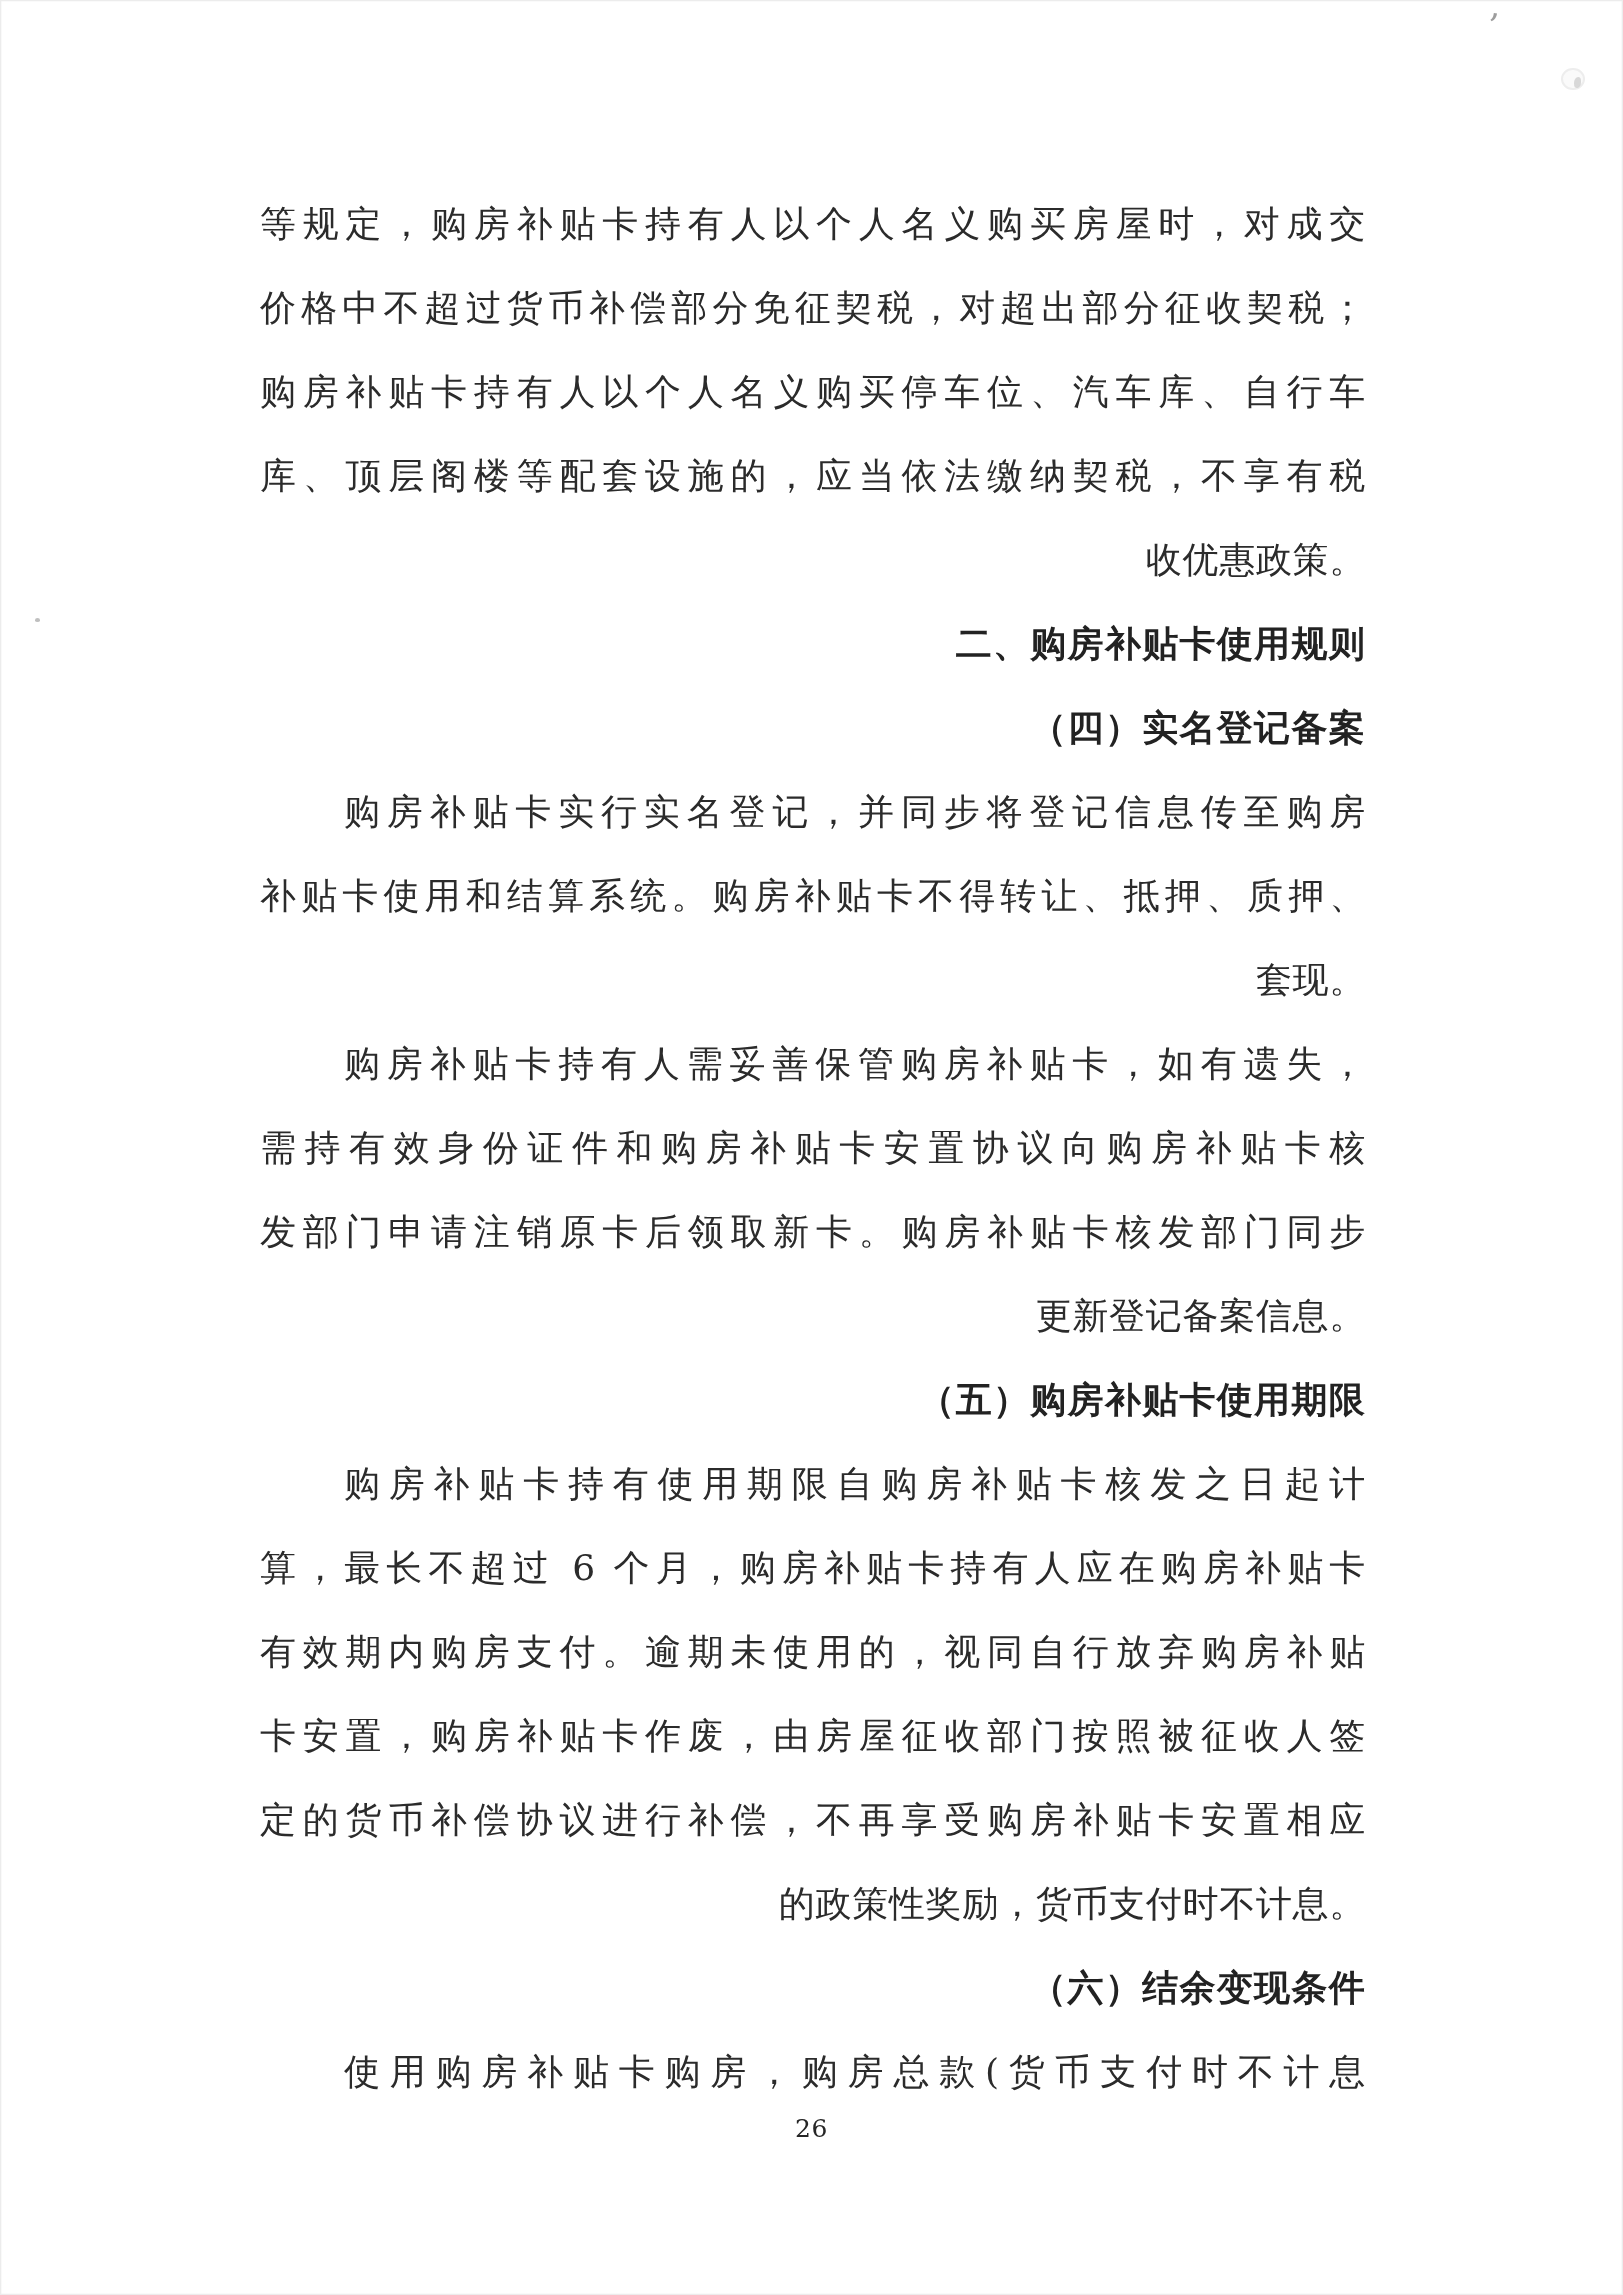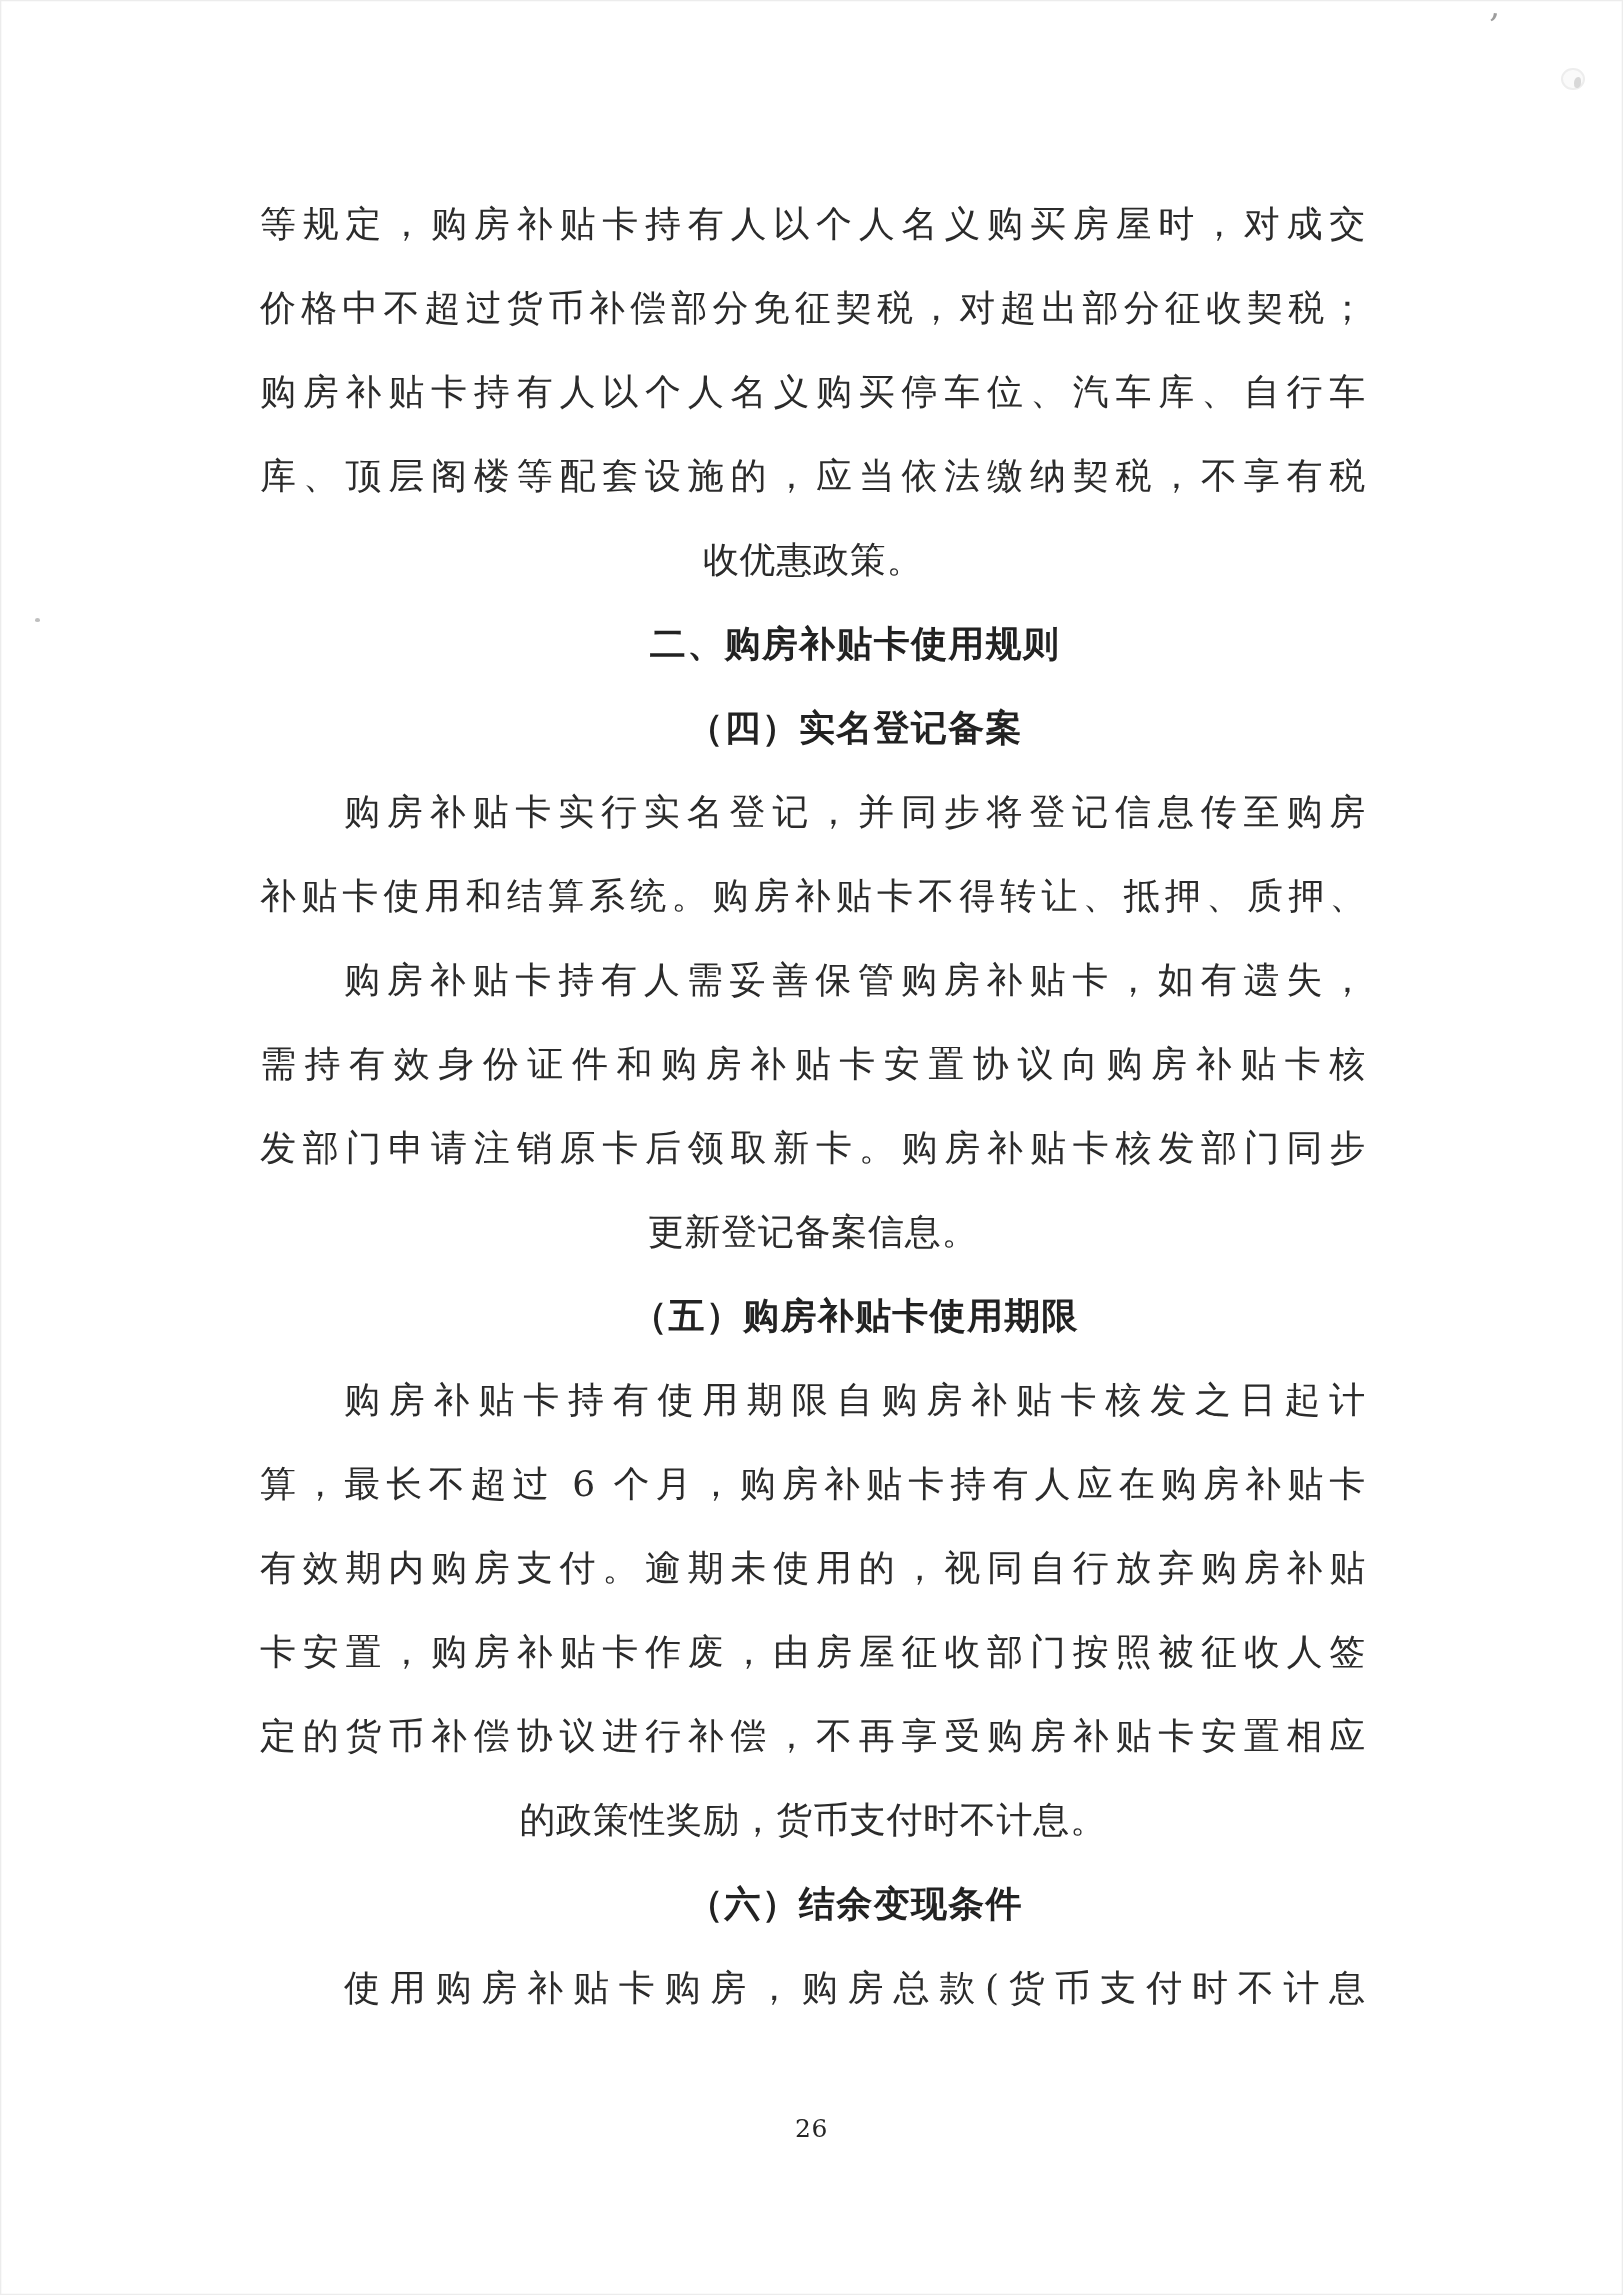--- a/index.html
+++ b/index.html
@@ -32,21 +32,21 @@
     color: #2b2b2b;
     box-sizing: border-box;
   }
   
   .full {
     text-align: justify;
     text-align-last: justify;
     text-justify: inter-character;
   }
   .short {
-    text-align: center;
+    text-align: right;
   }
   .indent {
     padding-left: 84px;
   }
   .heading {
     font-family: "DejaVu Sans", sans-serif;
     font-weight: 700;
     letter-spacing: 1.3px;
     color: #222222;
   }
@@ -119,20 +119,21 @@
   <div class="content">
     <div class="line full">等规定，购房补贴卡持有人以个人名义购买房屋时，对成交</div>
     <div class="line full">价格中不超过货币补偿部分免征契税，对超出部分征收契税；</div>
     <div class="line full">购房补贴卡持有人以个人名义购买停车位、汽车库、自行车</div>
     <div class="line full">库、顶层阁楼等配套设施的，应当依法缴纳契税，不享有税</div>
     <div class="line short">收优惠政策。</div>
     <div class="line short heading indent">二、购房补贴卡使用规则</div>
     <div class="line short heading indent">（四）实名登记备案</div>
     <div class="line full indent">购房补贴卡实行实名登记，并同步将登记信息传至购房</div>
     <div class="line full">补贴卡使用和结算系统。购房补贴卡不得转让、抵押、质押、</div>
+    <div class="line short">套现。</div>
     <div class="line full indent">购房补贴卡持有人需妥善保管购房补贴卡，如有遗失，</div>
     <div class="line full">需持有效身份证件和购房补贴卡安置协议向购房补贴卡核</div>
     <div class="line full">发部门申请注销原卡后领取新卡。购房补贴卡核发部门同步</div>
     <div class="line short">更新登记备案信息。</div>
     <div class="line short heading indent">（五）购房补贴卡使用期限</div>
     <div class="line full indent">购房补贴卡持有使用期限自购房补贴卡核发之日起计</div>
     <div class="line full">算，最长不超过 6 个月，购房补贴卡持有人应在购房补贴卡</div>
     <div class="line full">有效期内购房支付。逾期未使用的，视同自行放弃购房补贴</div>
     <div class="line full">卡安置，购房补贴卡作废，由房屋征收部门按照被征收人签</div>
     <div class="line full">定的货币补偿协议进行补偿，不再享受购房补贴卡安置相应</div>

